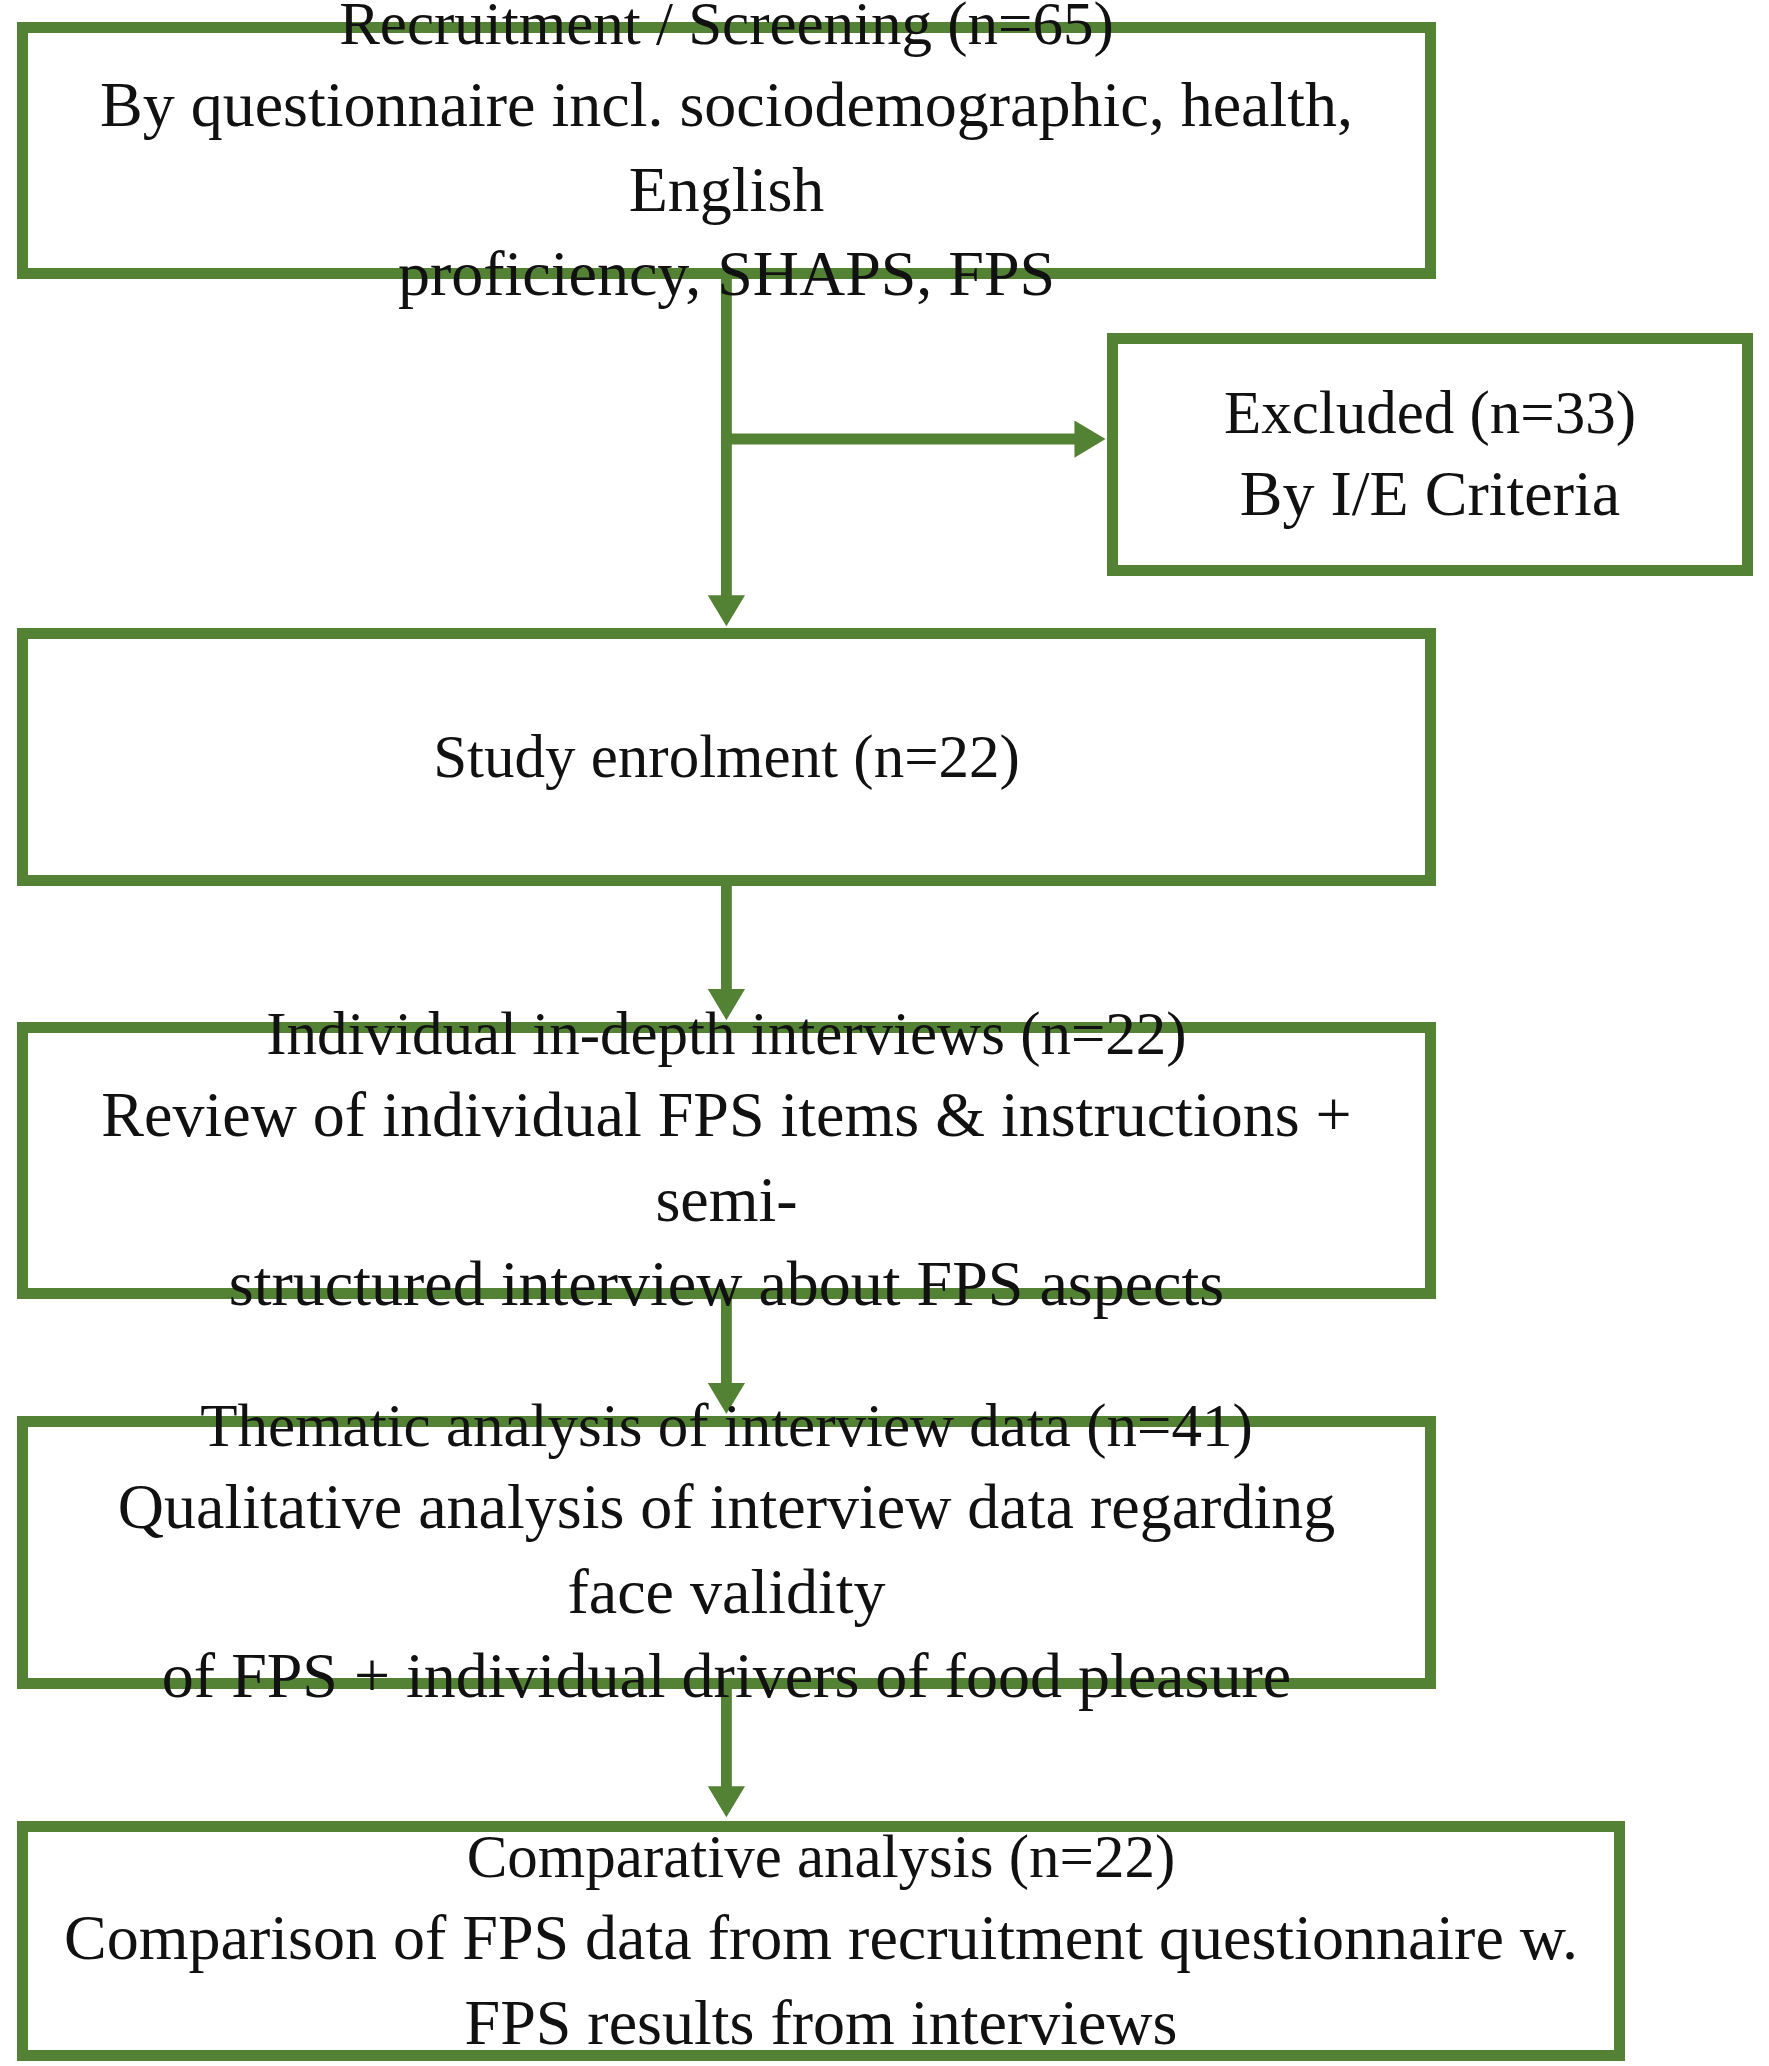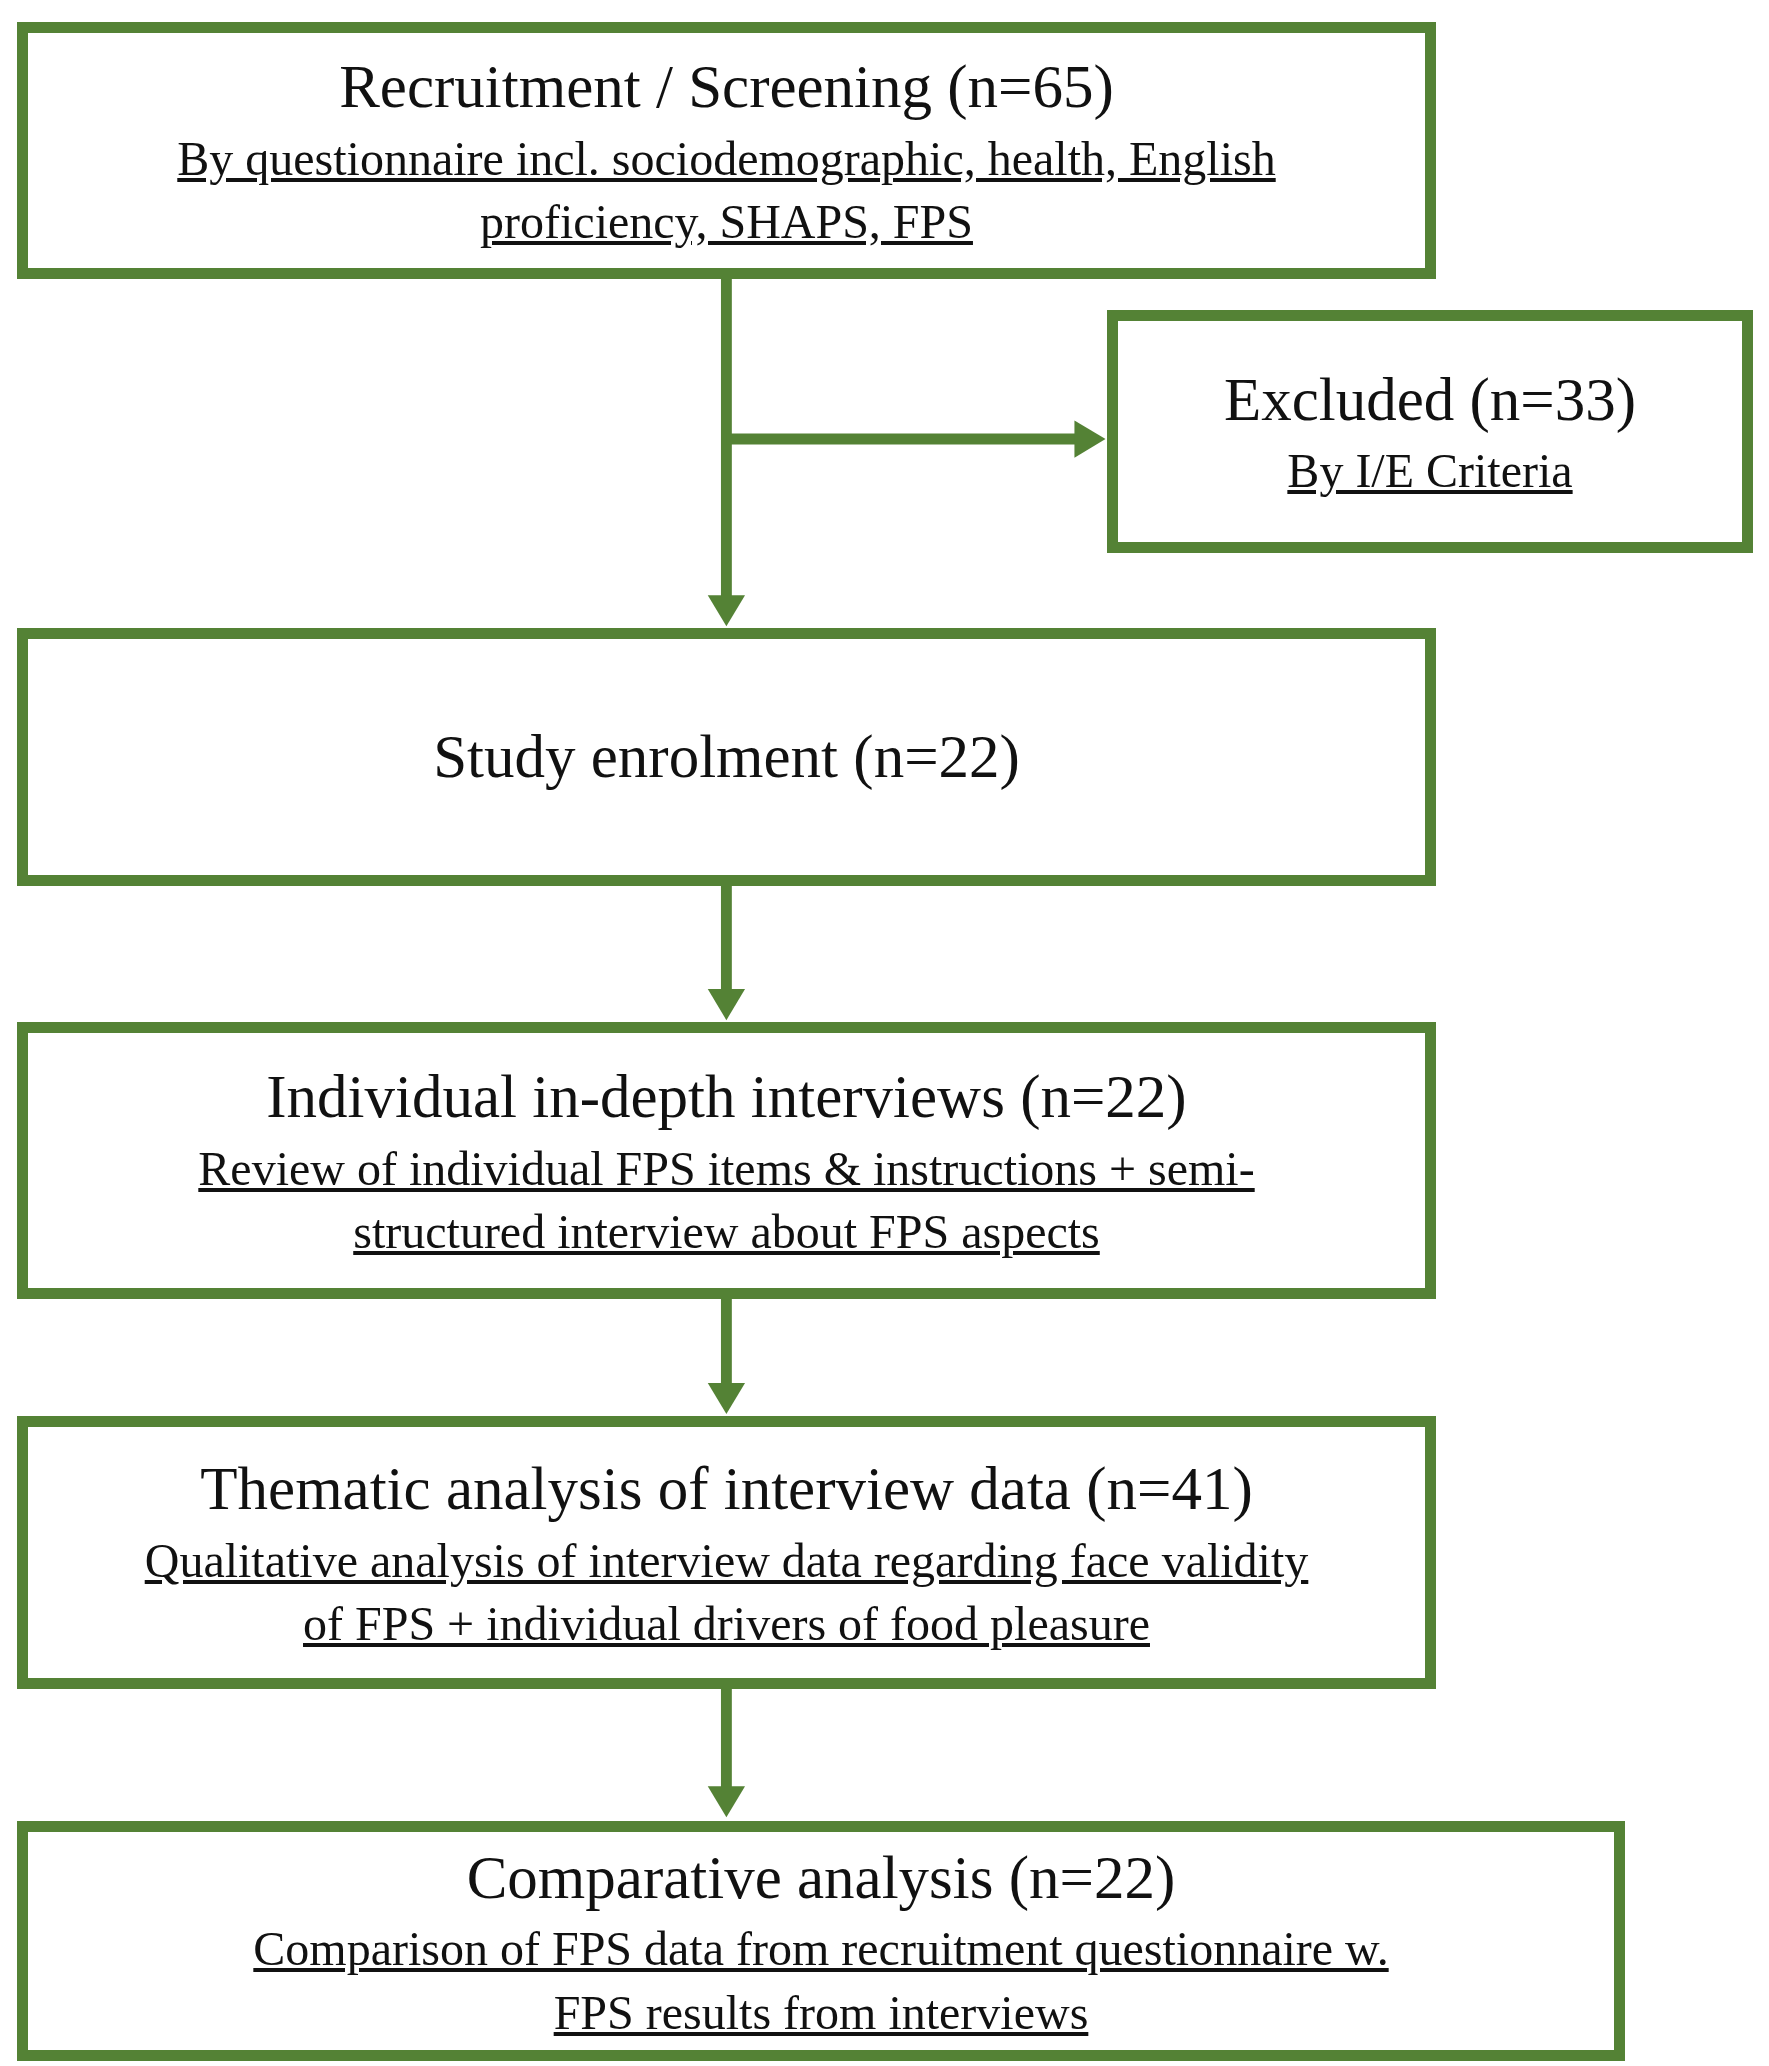--- a/index.html
+++ b/index.html
@@ -34,28 +34,27 @@
     text-align:center;
     z-index:1;
     padding:7.8px 31px;
   }
   .box-title{
     font-size:61px;
     line-height:1.3;
     white-space:pre-line;
   }
   .box-sub{
-    font-size:48px;
+    font-size:64px;
     line-height:1.32;
     white-space:pre-line;
-    text-decoration:underline;
   }
   
   #box-recruitment { left:17px;   top:22px;   width:1419px; height:257px; }
-  #box-excluded    { left:1107px; top:310px;  width:646px;  height:243px; }
+  #box-excluded    { left:1107px; top:333px;  width:646px;  height:243px; }
   #box-enrolment   { left:17px;   top:628px;  width:1419px; height:258px; }
   #box-interviews  { left:17px;   top:1022px; width:1419px; height:277px; }
   #box-thematic    { left:17px;   top:1416px; width:1419px; height:273px; }
   #box-comparative { left:17px;   top:1821px; width:1608px; height:240px; }
 </style>
 </head>
 <body>
 
 <div class="canvas">
 

